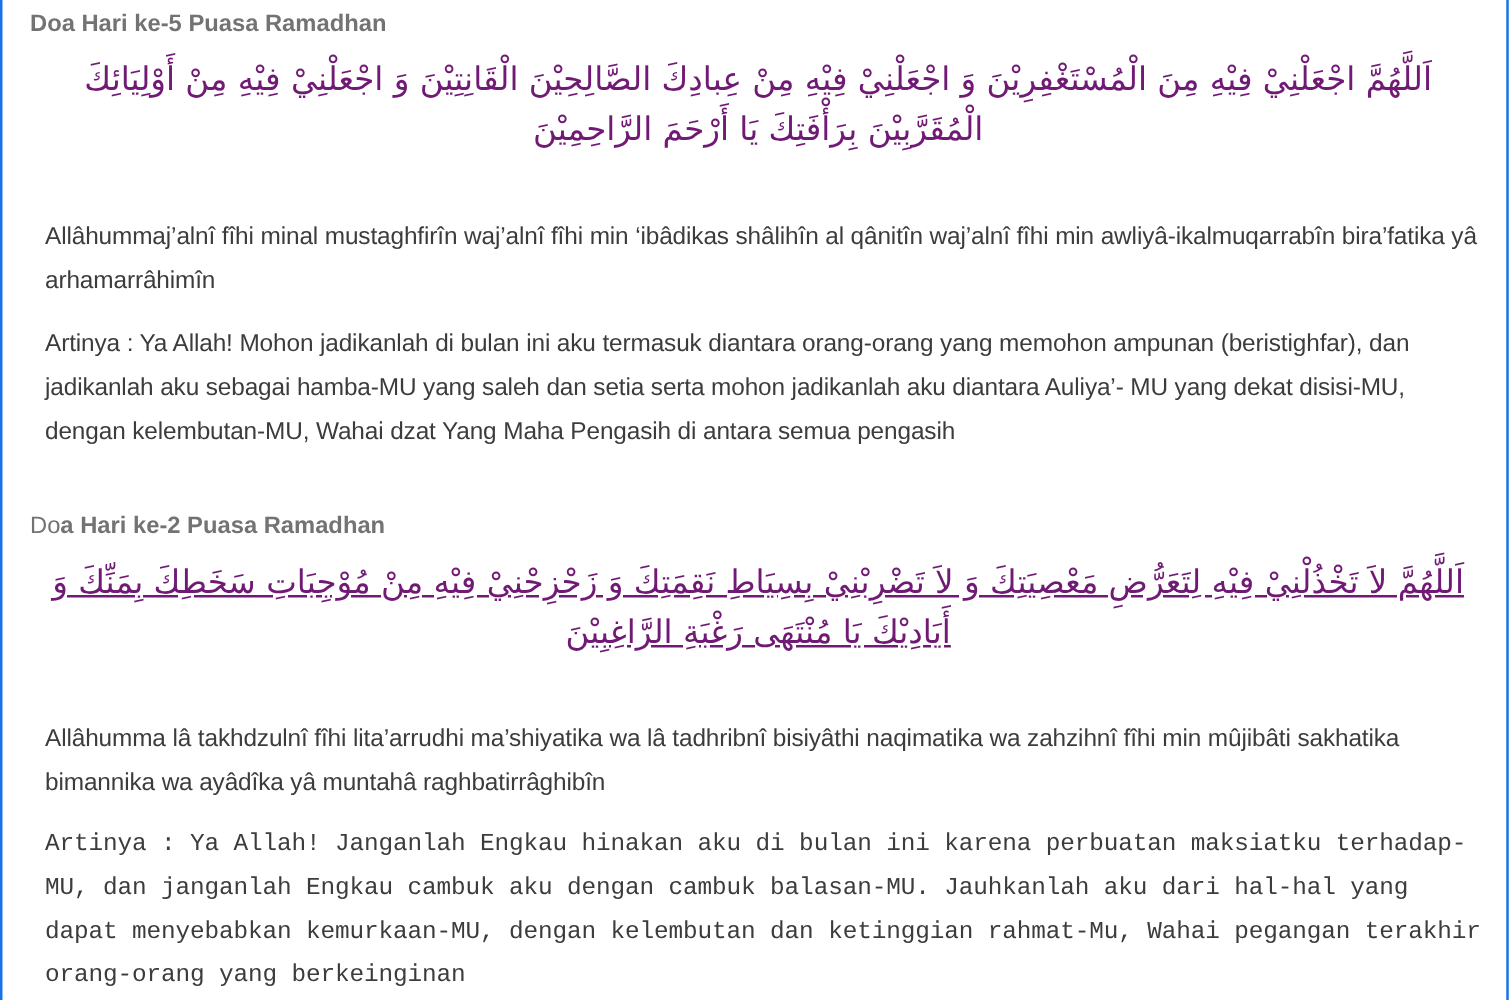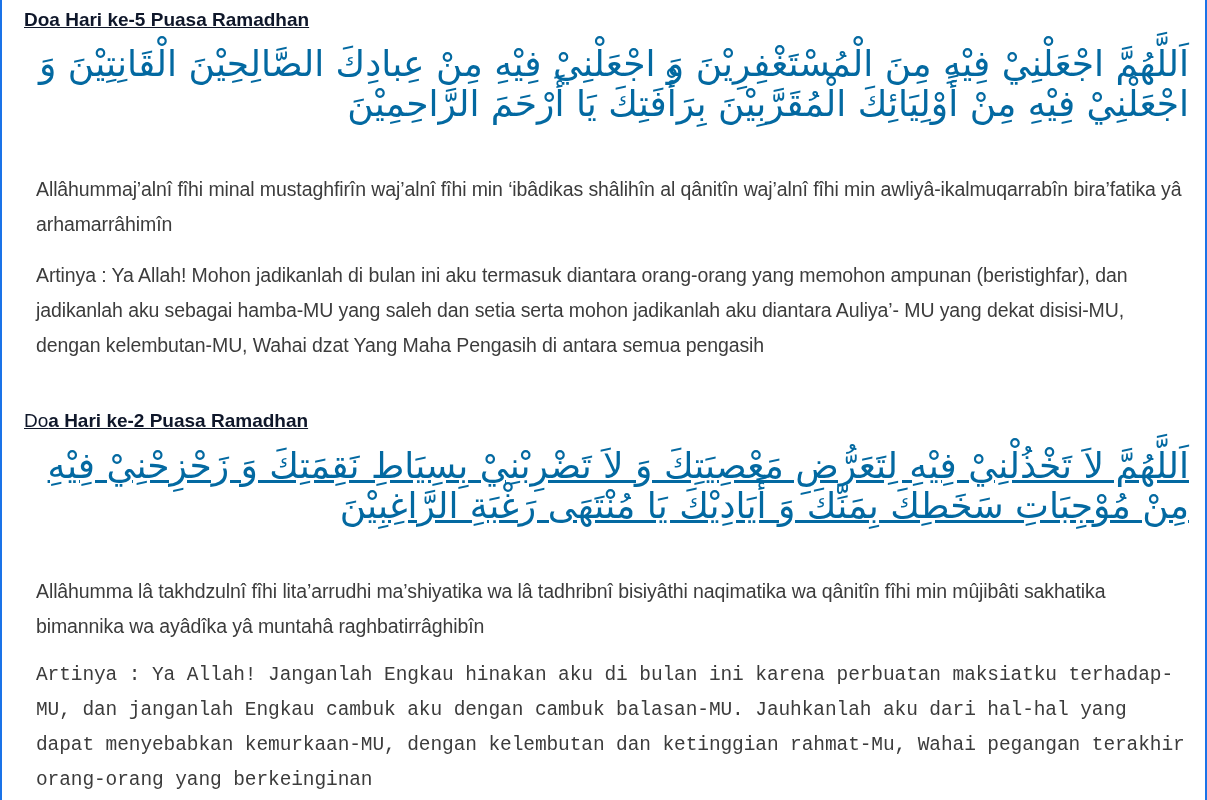--- a/index.html
+++ b/index.html
@@ -27,41 +27,40 @@
     }
     .content {
       position: absolute;
       left: 22px;
       top: 0;
       width: 1165px;
     }
     .heading {
       font-size: 19px;
       font-weight: bold;
-      color: #0f172a;
+      color: #737373;
       line-height: 26px;
       margin: 0;
       position: absolute;
       left: 0;
-      text-decoration: underline;
     }
     .heading .regular {
       font-weight: normal;
       margin-top: 29px;
     }
     .arabic {
       position: absolute;
       right: 0;
       width: 1165px;
       direction: rtl;
-      text-align: right;
+      text-align: center;
       font-family: "DejaVu Sans", sans-serif;
-      font-size: 36px;
+      font-size: 26px;
       line-height: 40px;
-      color: #0369a1;
+      color: #701a75;
       margin: 0;
     }
     .latin {
       position: absolute;
       left: 0;
       width: 1150px;
       font-size: 19.5px;
       line-height: 35px;
       color: #3c3c3c;
       margin: 12px;
@@ -78,17 +77,17 @@
       <span class="regular"></span><span>Doa Hari ke-5 Puasa Ramadhan</span>
     </h3>
     <p class="arabic" style="top:44px;">اَللَّهُمَّ اجْعَلْنِيْ فِيْهِ مِنَ الْمُسْتَغْفِرِيْنَ وَ اجْعَلْنِيْ فِيْهِ مِنْ عِبادِكَ الصَّالِحِيْنَ الْقَانِتِيْنَ وَ اجْعَلْنِيْ فِيْهِ مِنْ أَوْلِيَائِكَ الْمُقَرَّبِيْنَ بِرَأْفَتِكَ يَا أَرْحَمَ الرَّاحِمِيْنَ</p>
     <p class="latin" style="top:160px;">Allâhummaj’alnî fîhi minal mustaghfirîn waj’alnî fîhi min ‘ibâdikas shâlihîn al qânitîn waj’alnî fîhi min awliyâ-ikalmuqarrabîn bira’fatika yâ arhamarrâhimîn</p>
     <p class="latin" style="top:246px;">Artinya : Ya Allah! Mohon jadikanlah di bulan ini aku termasuk diantara orang-orang yang memohon ampunan (beristighfar), dan jadikanlah aku sebagai hamba-MU yang saleh dan setia serta mohon jadikanlah aku diantara Auliya’- MU yang dekat disisi-MU, dengan kelembutan-MU, Wahai dzat Yang Maha Pengasih di antara semua pengasih</p>
 
     <h3 class="heading" style="top:408px;">
       <span class="regular">Do</span><span>a Hari ke-2 Puasa Ramadhan</span>
     </h3>
     <p class="arabic" style="top:446px;text-decoration:underline;">اَللَّهُمَّ لاَ تَخْذُلْنِيْ فِيْهِ لِتَعَرُّضِ مَعْصِيَتِكَ وَ لاَ تَضْرِبْنِيْ بِسِيَاطِ نَقِمَتِكَ وَ زَحْزِحْنِيْ فِيْهِ مِنْ مُوْجِبَاتِ سَخَطِكَ بِمَنِّكَ وَ أَيَادِيْكَ يَا مُنْتَهَى رَغْبَةِ الرَّاغِبِيْنَ</p>
-    <p class="latin" style="top:562px;">Allâhumma lâ takhdzulnî fîhi lita’arrudhi ma’shiyatika wa lâ tadhribnî bisiyâthi naqimatika wa qânitîn fîhi min mûjibâti sakhatika bimannika wa ayâdîka yâ muntahâ raghbatirrâghibîn</p>
+    <p class="latin" style="top:562px;">Allâhumma lâ takhdzulnî fîhi lita’arrudhi ma’shiyatika wa lâ tadhribnî bisiyâthi naqimatika wa zahzihnî fîhi min mûjibâti sakhatika bimannika wa ayâdîka yâ muntahâ raghbatirrâghibîn</p>
     <p class="latin" style="top:646px;font-family:Liberation Mono, monospace;">Artinya : Ya Allah! Janganlah Engkau hinakan aku di bulan ini karena perbuatan maksiatku terhadap-MU, dan janganlah Engkau cambuk aku dengan cambuk balasan-MU. Jauhkanlah aku dari hal-hal yang dapat menyebabkan kemurkaan-MU, dengan kelembutan dan ketinggian rahmat-Mu, Wahai pegangan terakhir orang-orang yang berkeinginan</p>
 
   </div>
 </div>
 
 </body></html>

